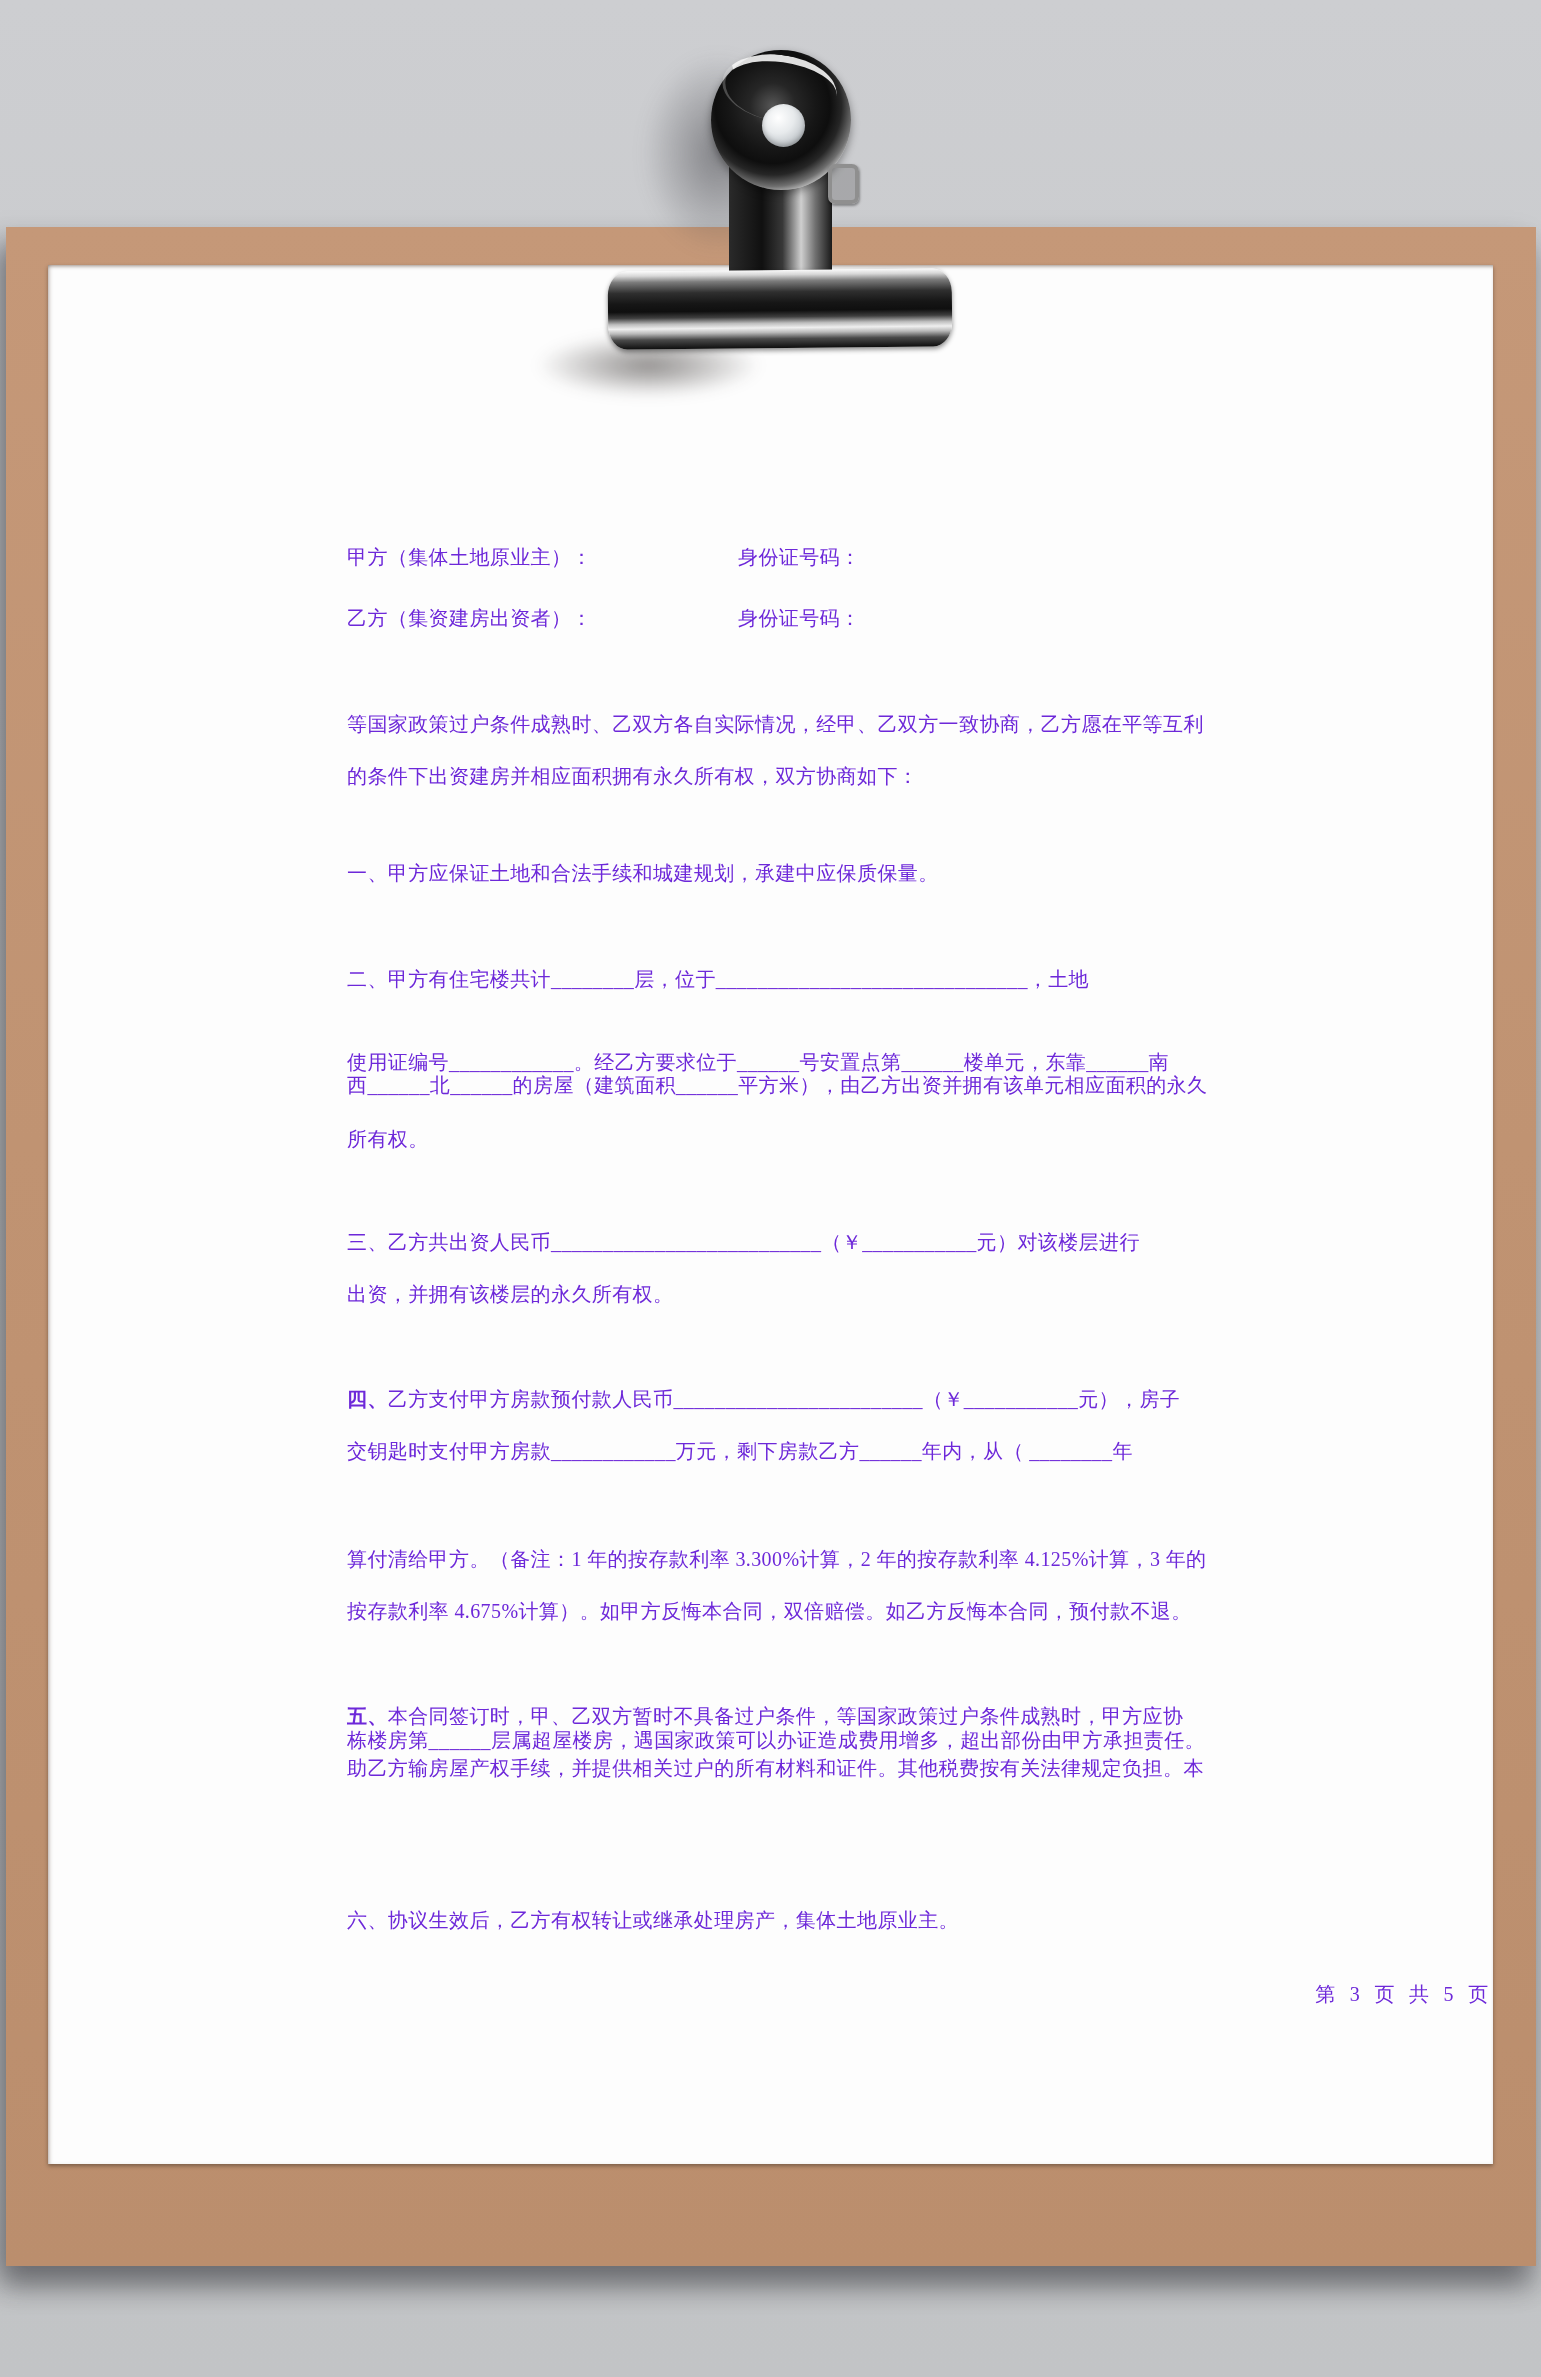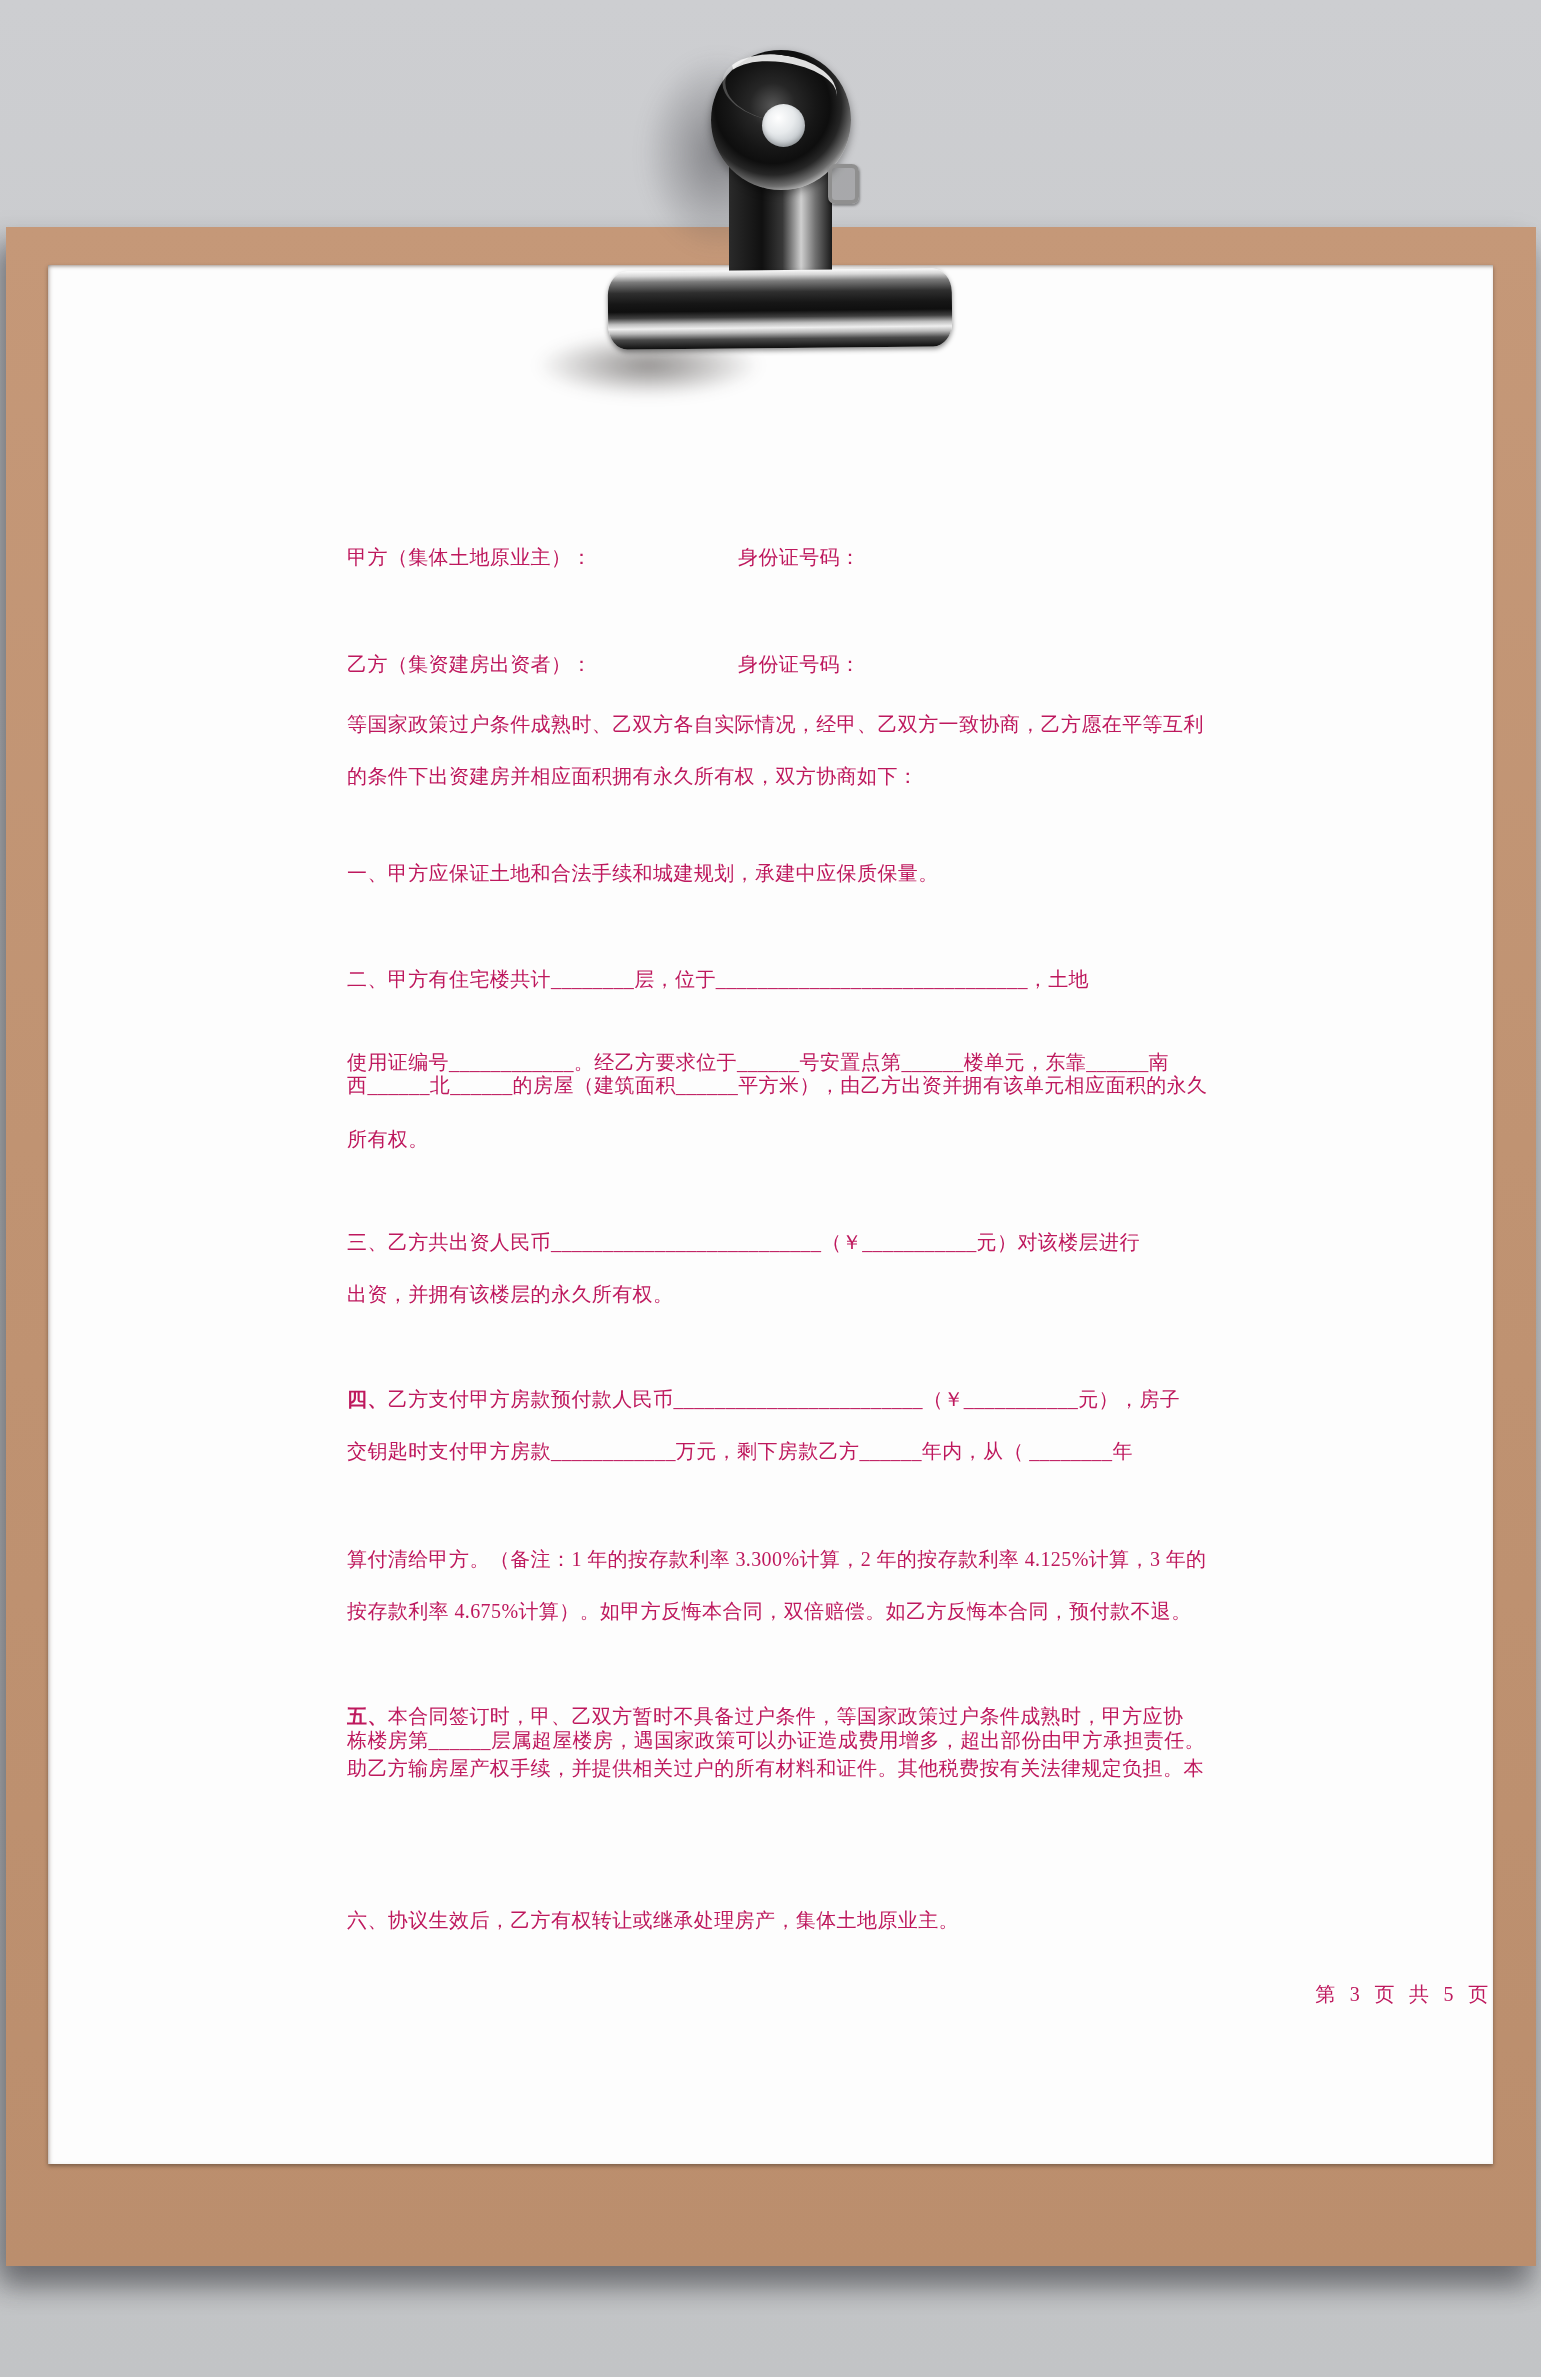--- a/index.html
+++ b/index.html
@@ -23,21 +23,21 @@
   .paper{
     position:absolute;left:48px;top:265px;width:1445px;height:1899px;
     background:#fdfdfd;
     box-shadow:inset 0 3.2px 4px -2.4px rgba(60,35,20,.55),
                inset 3.2px 0 4px -2.4px rgba(60,35,20,.35),
                0 1.6px 4px rgba(0,0,0,.35);
   }
   .doc-text{position:absolute;left:0;top:0;width:100%;height:100%;}
   .doc-line{
     position:absolute;left:299px;white-space:nowrap;
-    font-size:20px;line-height:27px;color:#be185d;letter-spacing:0.4px;
+    font-size:20px;line-height:27px;color:#6d28d9;letter-spacing:0.4px;
   }
   .doc-line .seg{font-weight:normal;}
   .doc-line .seg.bold{font-weight:bold;}
   .doc-line .seg.right-col{position:absolute;left:391px;top:0;}
   .doc-line.center{left:0;width:100%;text-align:right;letter-spacing:4.8px;}
   
   .clip-shadow-ring{
     position:absolute;left:642px;top:53px;width:153px;height:201px;
     background:radial-gradient(closest-side,rgba(70,70,75,.55),rgba(70,70,75,0));
     filter:blur(7.2px);
@@ -89,21 +89,21 @@
 </head>
 <body>
 
 <div class="scene">
 
   <div class="clipboard"></div>
 
   <div class="paper">
     <div class="doc-text">
         <div class="doc-line" style="top: 279px;"><span class="seg">甲方（集体土地原业主）：</span><span class="seg right-col">身份证号码：</span></div>
-        <div class="doc-line" style="top: 340px; margin-top: 46px;"><span class="seg">乙方（集资建房出资者）：</span><span class="seg right-col">身份证号码：</span></div>
+        <div class="doc-line" style="top: 340px;"><span class="seg">乙方（集资建房出资者）：</span><span class="seg right-col">身份证号码：</span></div>
         <div class="doc-line" style="top: 446px;"><span class="seg">等国家政策过户条件成熟时、乙双方各自实际情况，经甲、乙双方一致协商，乙方愿在平等互利</span></div>
         <div class="doc-line" style="top: 498px;"><span class="seg">的条件下出资建房并相应面积拥有永久所有权，双方协商如下：</span></div>
         <div class="doc-line" style="top: 595px;"><span class="seg">一、甲方应保证土地和合法手续和城建规划，承建中应保质保量。</span></div>
         <div class="doc-line" style="top: 701px;"><span class="seg">二、甲方有住宅楼共计________层，位于______________________________，土地</span></div>
         <div class="doc-line" style="top: 784px;"><span class="seg">使用证编号____________。经乙方要求位于______号安置点第______楼单元，东靠______南</span></div>
         <div class="doc-line" style="top: 807px;"><span class="seg">西______北______的房屋（建筑面积______平方米），由乙方出资并拥有该单元相应面积的永久</span></div>
         <div class="doc-line" style="top: 861px;"><span class="seg">所有权。</span></div>
         <div class="doc-line" style="top: 964px;"><span class="seg">三、乙方共出资人民币__________________________（￥___________元）对该楼层进行</span></div>
         <div class="doc-line" style="top: 1016px;"><span class="seg">出资，并拥有该楼层的永久所有权。</span></div>
         <div class="doc-line" style="top: 1121px;"><span class="seg bold">四、</span><span class="seg">乙方支付甲方房款预付款人民币________________________（￥___________元），房子</span></div>

